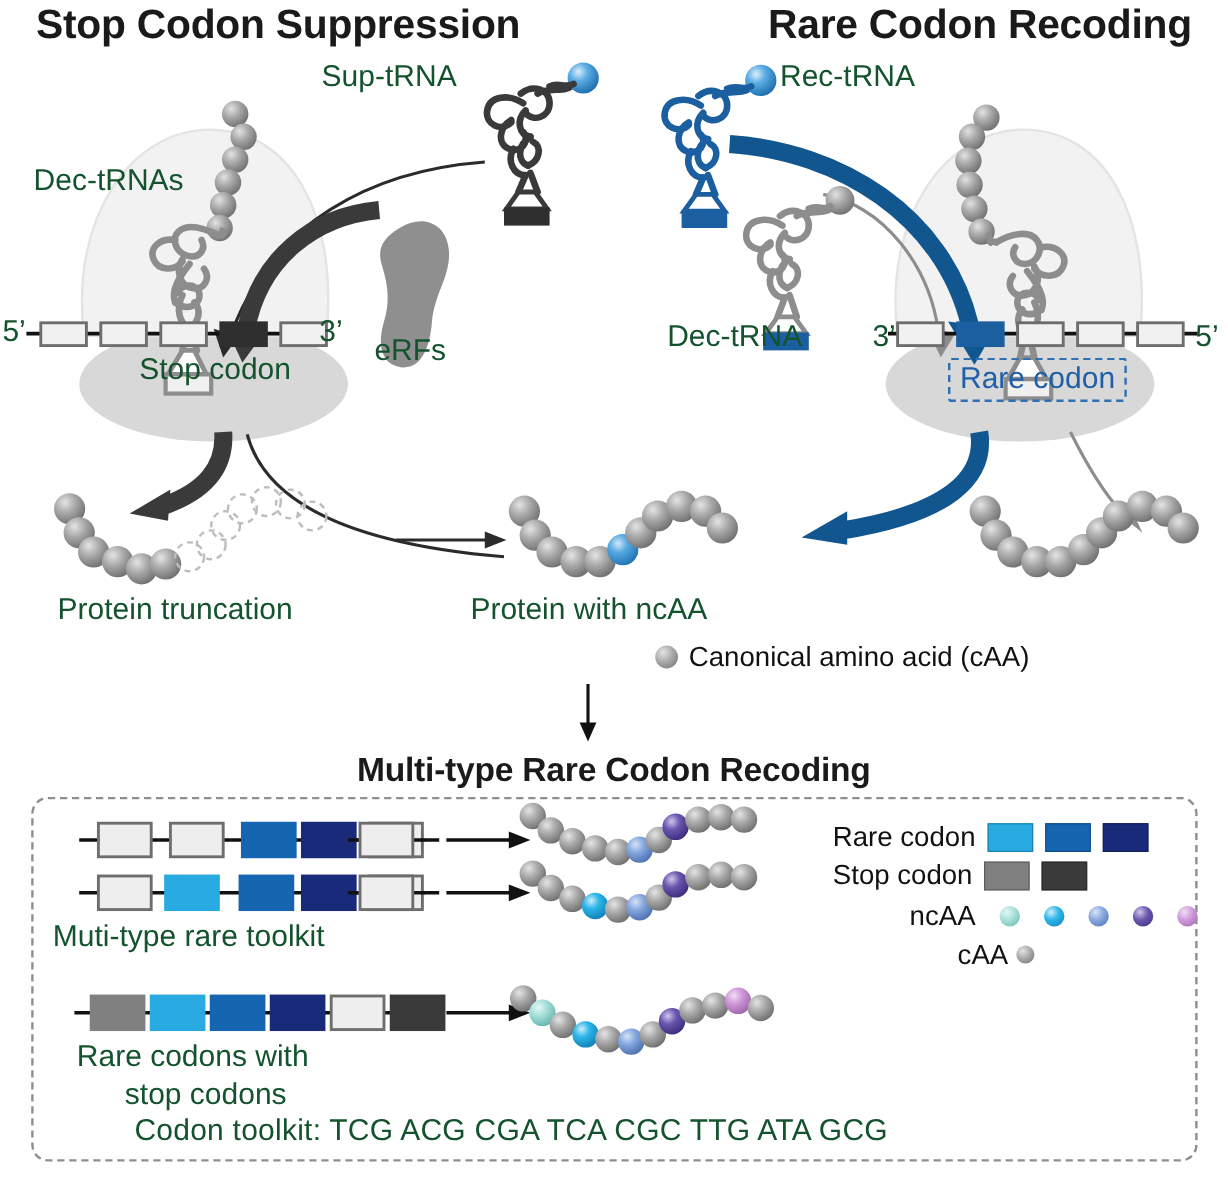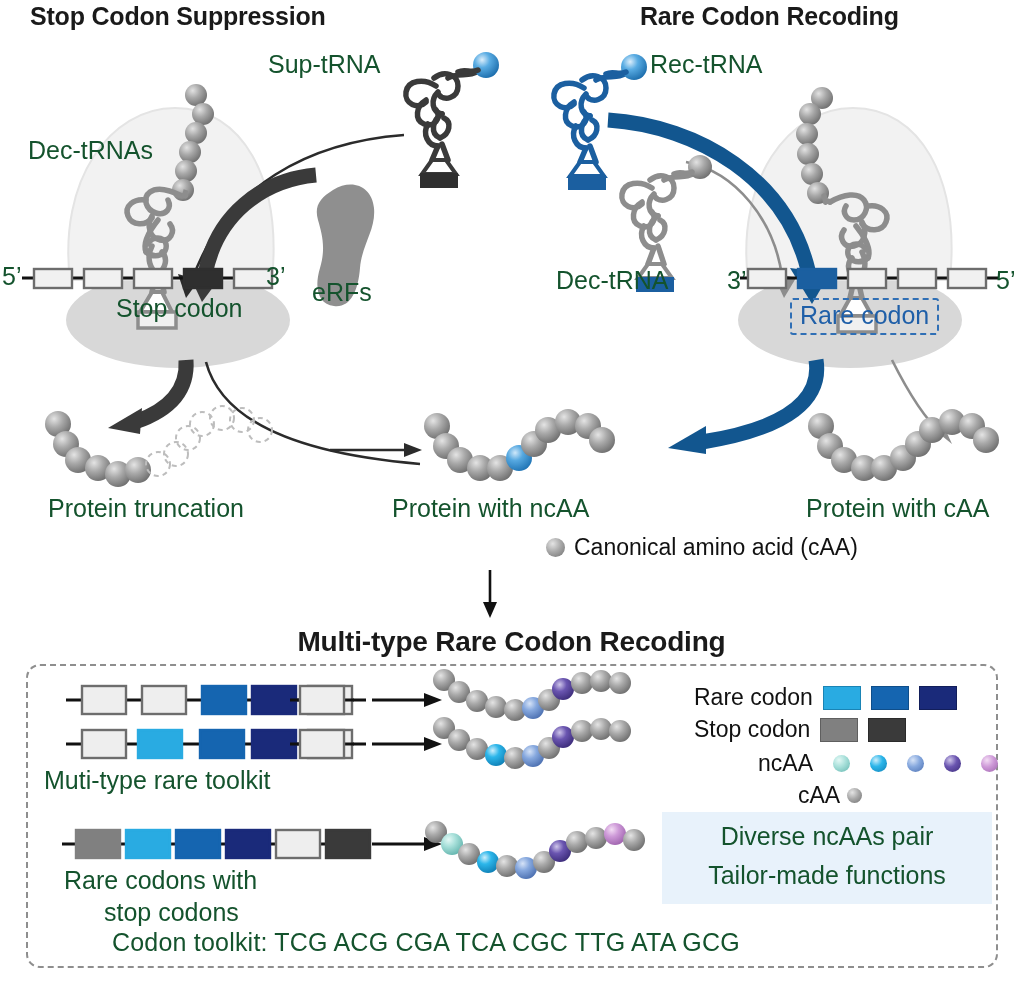--- a/index.html
+++ b/index.html
@@ -1,19 +1,19 @@
 <!DOCTYPE html>
 <html><head>
 <meta charset="utf-8">
 <style>
   html,body{margin:0;padding:0;background:#ffffff;}
   body{width:1023px;height:983px;font-family:"Liberation Sans",sans-serif;color:#111;}
   #stage{position:relative;width:1023px;height:983px;overflow:hidden;background:#fff;}
   .abs{position:absolute;}
-  .ttl{font-weight:bold;font-size:25px;letter-spacing:-.2px;color:#1a1a1a;}
+  .ttl{font-weight:bold;font-size:34px;letter-spacing:-.2px;color:#1a1a1a;}
   .lbl{font-size:25px;color:#14532d;}
   .lbl-sm{font-size:23px;color:#111;}
   .blue-txt{color:#1f5fa8;}
   svg{display:block;overflow:visible;}
   .dashbox{
     position:absolute;border:2px dashed #8e8e8e;border-radius:14px;
     box-sizing:border-box;background:transparent;
   }
   .infobox{position:absolute;background:#e8f2fb;box-sizing:border-box;}
   .centered{text-align:center;}
@@ -321,21 +321,20 @@
     <circle cx="180" cy="32" r="13" fill="url(#gC)"></circle>
   </svg>
 
   <svg class="abs" style="left:330px;top:430px;" width="100" height="40" viewBox="0 0 100 40">
     <line x1="0" y1="20" x2="78" y2="20" stroke="#2b2b2b" stroke-width="2.6"></line>
     <path d="M92 20 L74 13 L74 27 Z" fill="#2b2b2b"></path>
   </svg>
 
   <div class="abs lbl" style="left:48px;top:494px;text-align:center;">Protein truncation</div>
   <div class="abs lbl" style="left:392px;top:494px;">Protein with ncAA</div>
-  <div class="abs lbl" style="left:806px;top:494px;">Protein with cAA</div>
 
   <div class="abs" style="left:546px;top:534px;display:flex;align-items:center;gap:9px;">
     <span style="display:inline-block;width:19px;height:19px;border-radius:50%;background:radial-gradient(circle at 35% 30%, #e4e4e4 0%, #a9a9a9 45%, #6e6e6e 100%);"></span>
     <span class="lbl-sm">Canonical amino acid (cAA)</span>
   </div>
 
   <svg class="abs" style="left:470px;top:570px;" width="40" height="50" viewBox="0 0 40 50">
     <line x1="20" y1="0" x2="20" y2="36" stroke="#111" stroke-width="2.6"></line>
     <path d="M20 48 L13 32 L27 32 Z" fill="#111"></path>
   </svg>
@@ -532,20 +531,16 @@
     <span style="display:inline-block;width:17px;height:17px;border-radius:50%;background:radial-gradient(circle at 35% 30%, #d6e3f7 0%, #86a8de 42%, #4b6fb0 100%);"></span>
     <span style="display:inline-block;width:17px;height:17px;border-radius:50%;background:radial-gradient(circle at 35% 30%, #cfc6ea 0%, #6a55b0 42%, #3c2c7a 100%);"></span>
     <span style="display:inline-block;width:17px;height:17px;border-radius:50%;background:radial-gradient(circle at 35% 30%, #f3ddf4 0%, #ce9ad8 42%, #9f63ae 100%);"></span>
   </div>
 
   <div class="abs" style="left:798px;top:782px;display:flex;align-items:center;gap:7px;">
     <span class="lbl-sm">cAA</span>
     <span style="display:inline-block;width:15px;height:15px;border-radius:50%;background:radial-gradient(circle at 35% 30%, #e4e4e4 0%, #a9a9a9 45%, #6e6e6e 100%);"></span>
   </div>
 
-  <div class="infobox" style="left:662px;top:812px;width:330px;height:92px;">
-    <div class="lbl centered" style="padding-top:10px;">Diverse ncAAs pair</div>
-    <div class="lbl centered" style="padding-top:10px;">Tailor-made functions</div>
-  </div>
 
   <div class="abs lbl" style="left:112px;top:928px;letter-spacing:.2px;">Codon toolkit: TCG ACG CGA TCA CGC TTG  ATA GCG</div>
 
 </div>
 
 </body></html>

